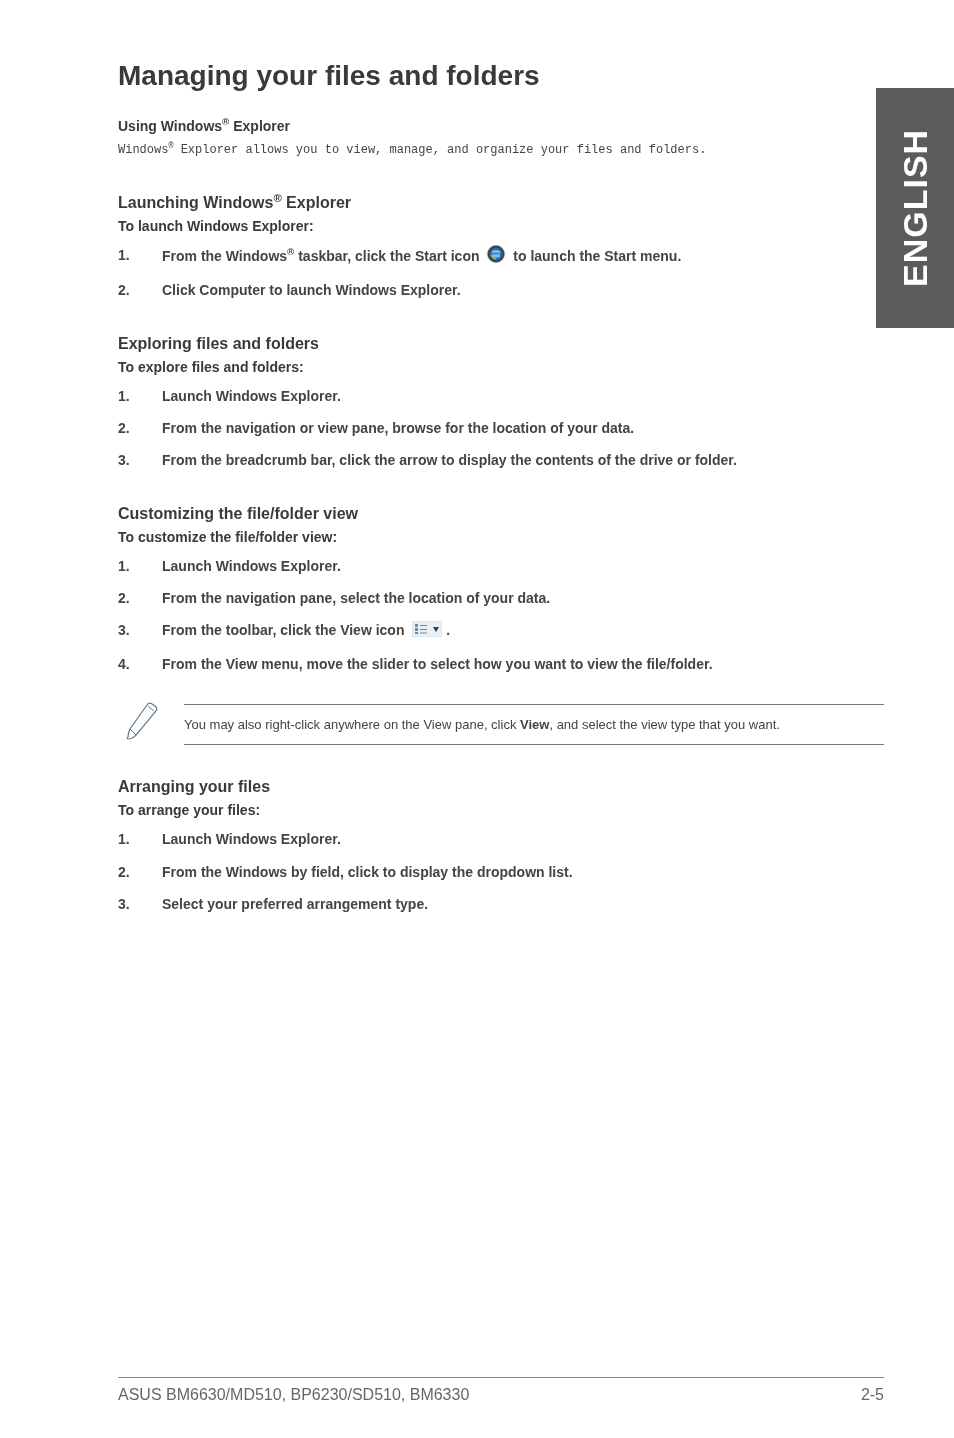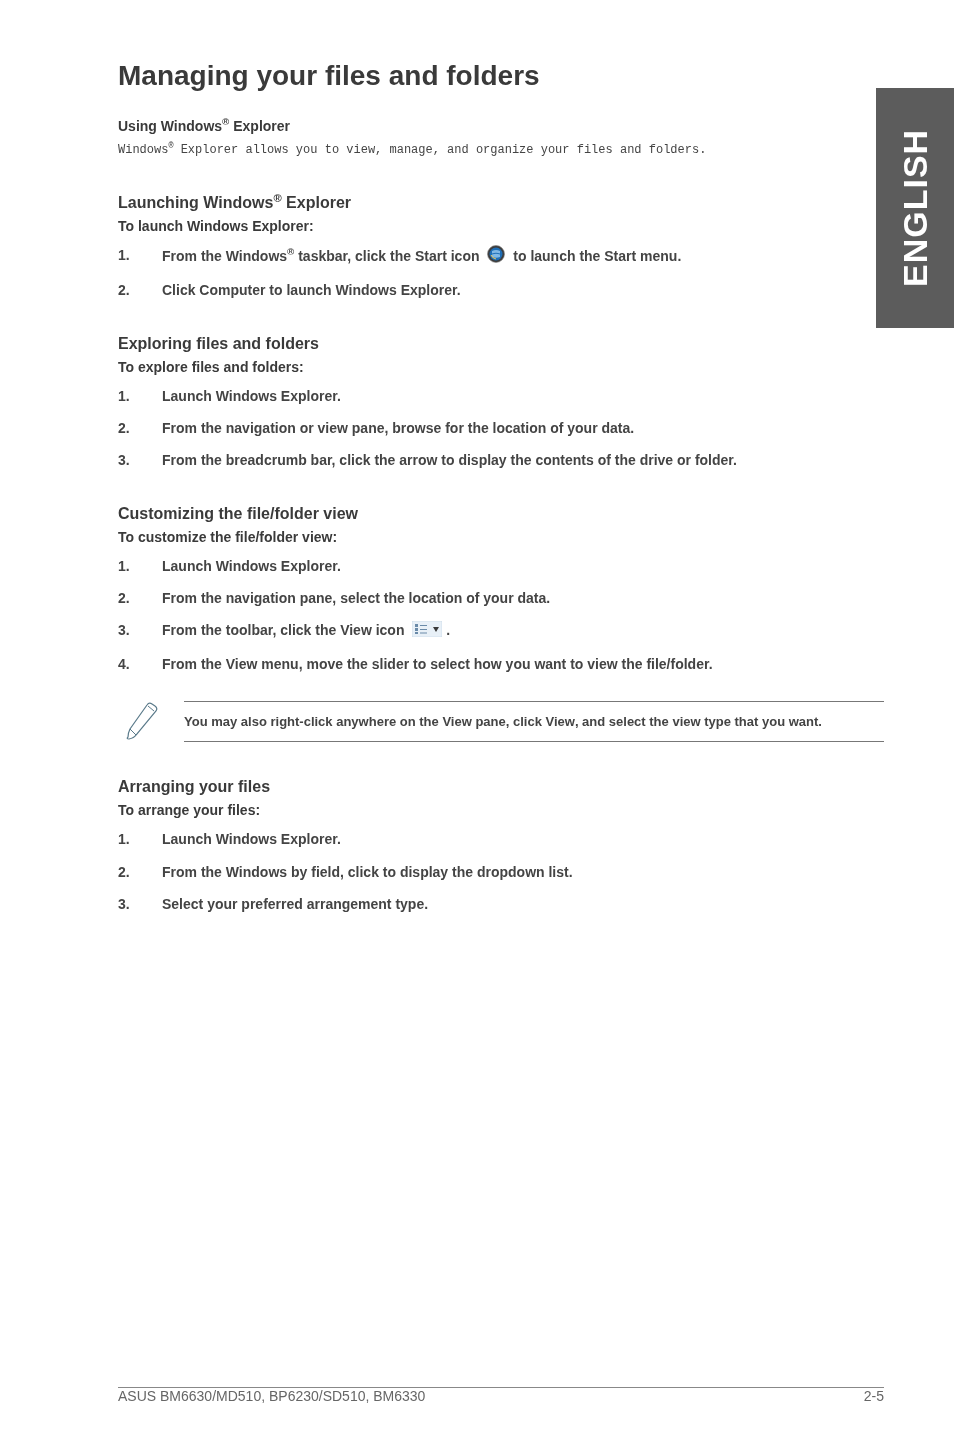--- a/index.html
+++ b/index.html
@@ -87,23 +87,22 @@
   }
   .inline-icon {
     display: inline-block;
     vertical-align: middle;
     margin: 0 4px;
   }
   .note-block {
     display: flex;
     margin-top: 22px;
     margin-bottom: 10px;
-    align-items: center;
+    align-items: flex-end;
     padding-left: 6px;
-    font-weight: bold;
   }
   .note-icon {
     width: 38px;
     flex-shrink: 0;
     margin-right: 22px;
     margin-top: 2px;
   }
   .note-text {
     font-size: 13px;
     color: #444;
@@ -112,23 +111,24 @@
     padding: 10px 0;
     line-height: 1.5;
     flex: 1;
   }
   .footer {
     position: absolute;
     bottom: 34px;
     left: 118px;
     right: 70px;
     border-top: 1px solid #888;
+    padding-top: 8px;
     display: flex;
     justify-content: space-between;
-    font-size: 14px;
+    font-size: 16px;
     color: #666;
   }
   sup { font-size: 0.7em; }
 </style>
 </head>
 <body>
 
 <div class="side-tab">ENGLISH</div>
 
 <h1>Managing your files and folders</h1>

